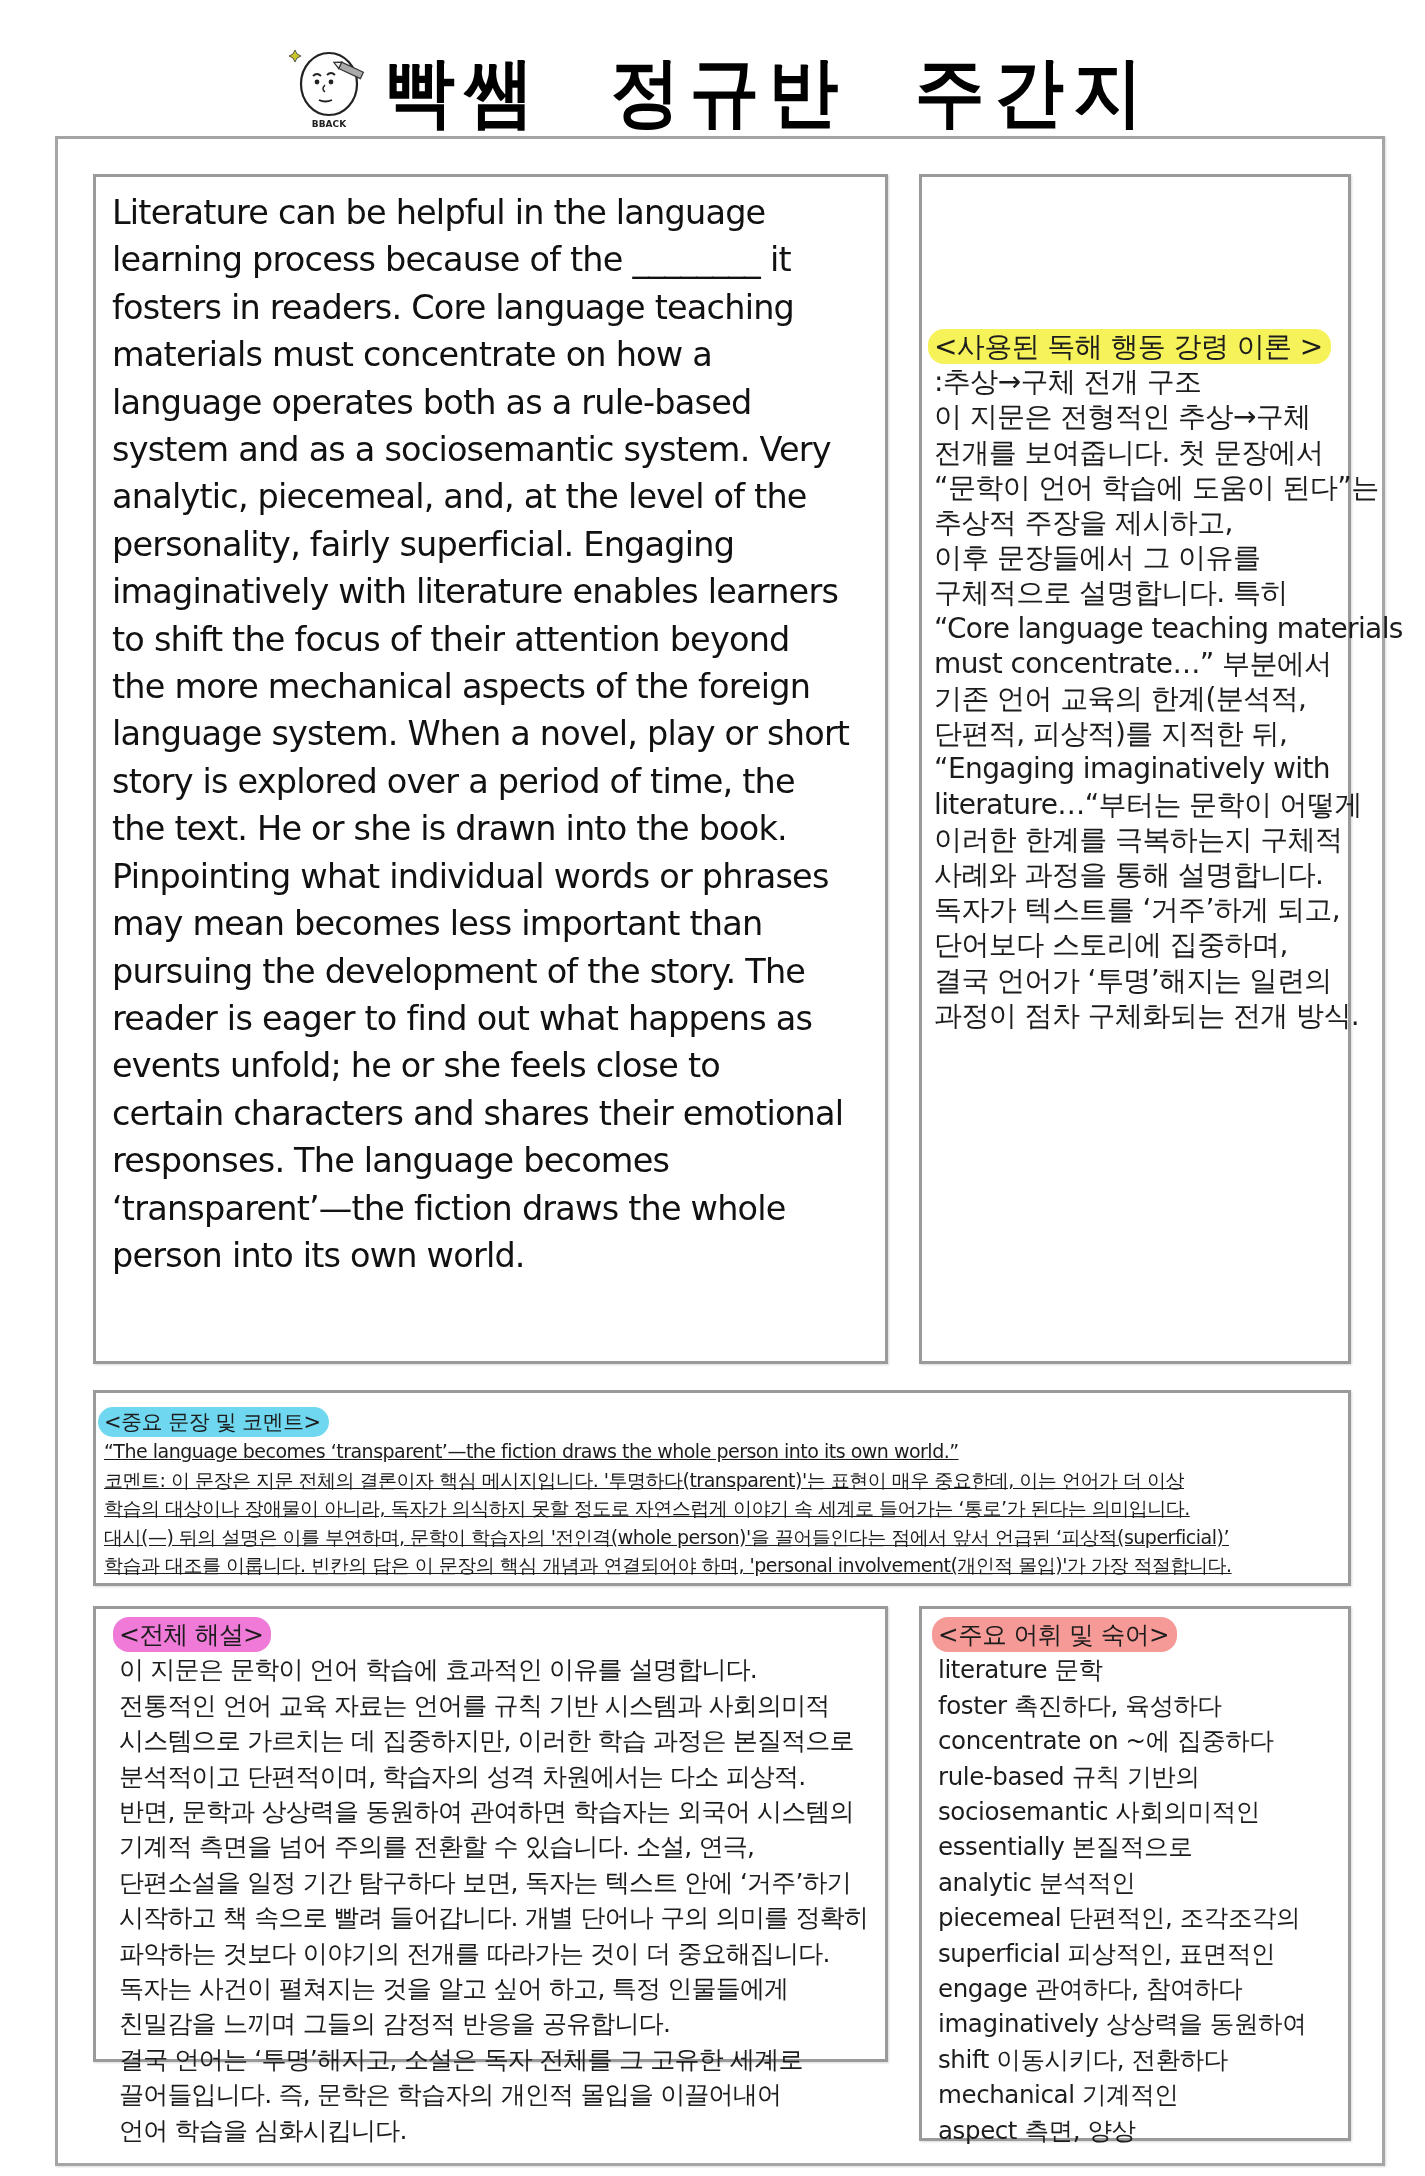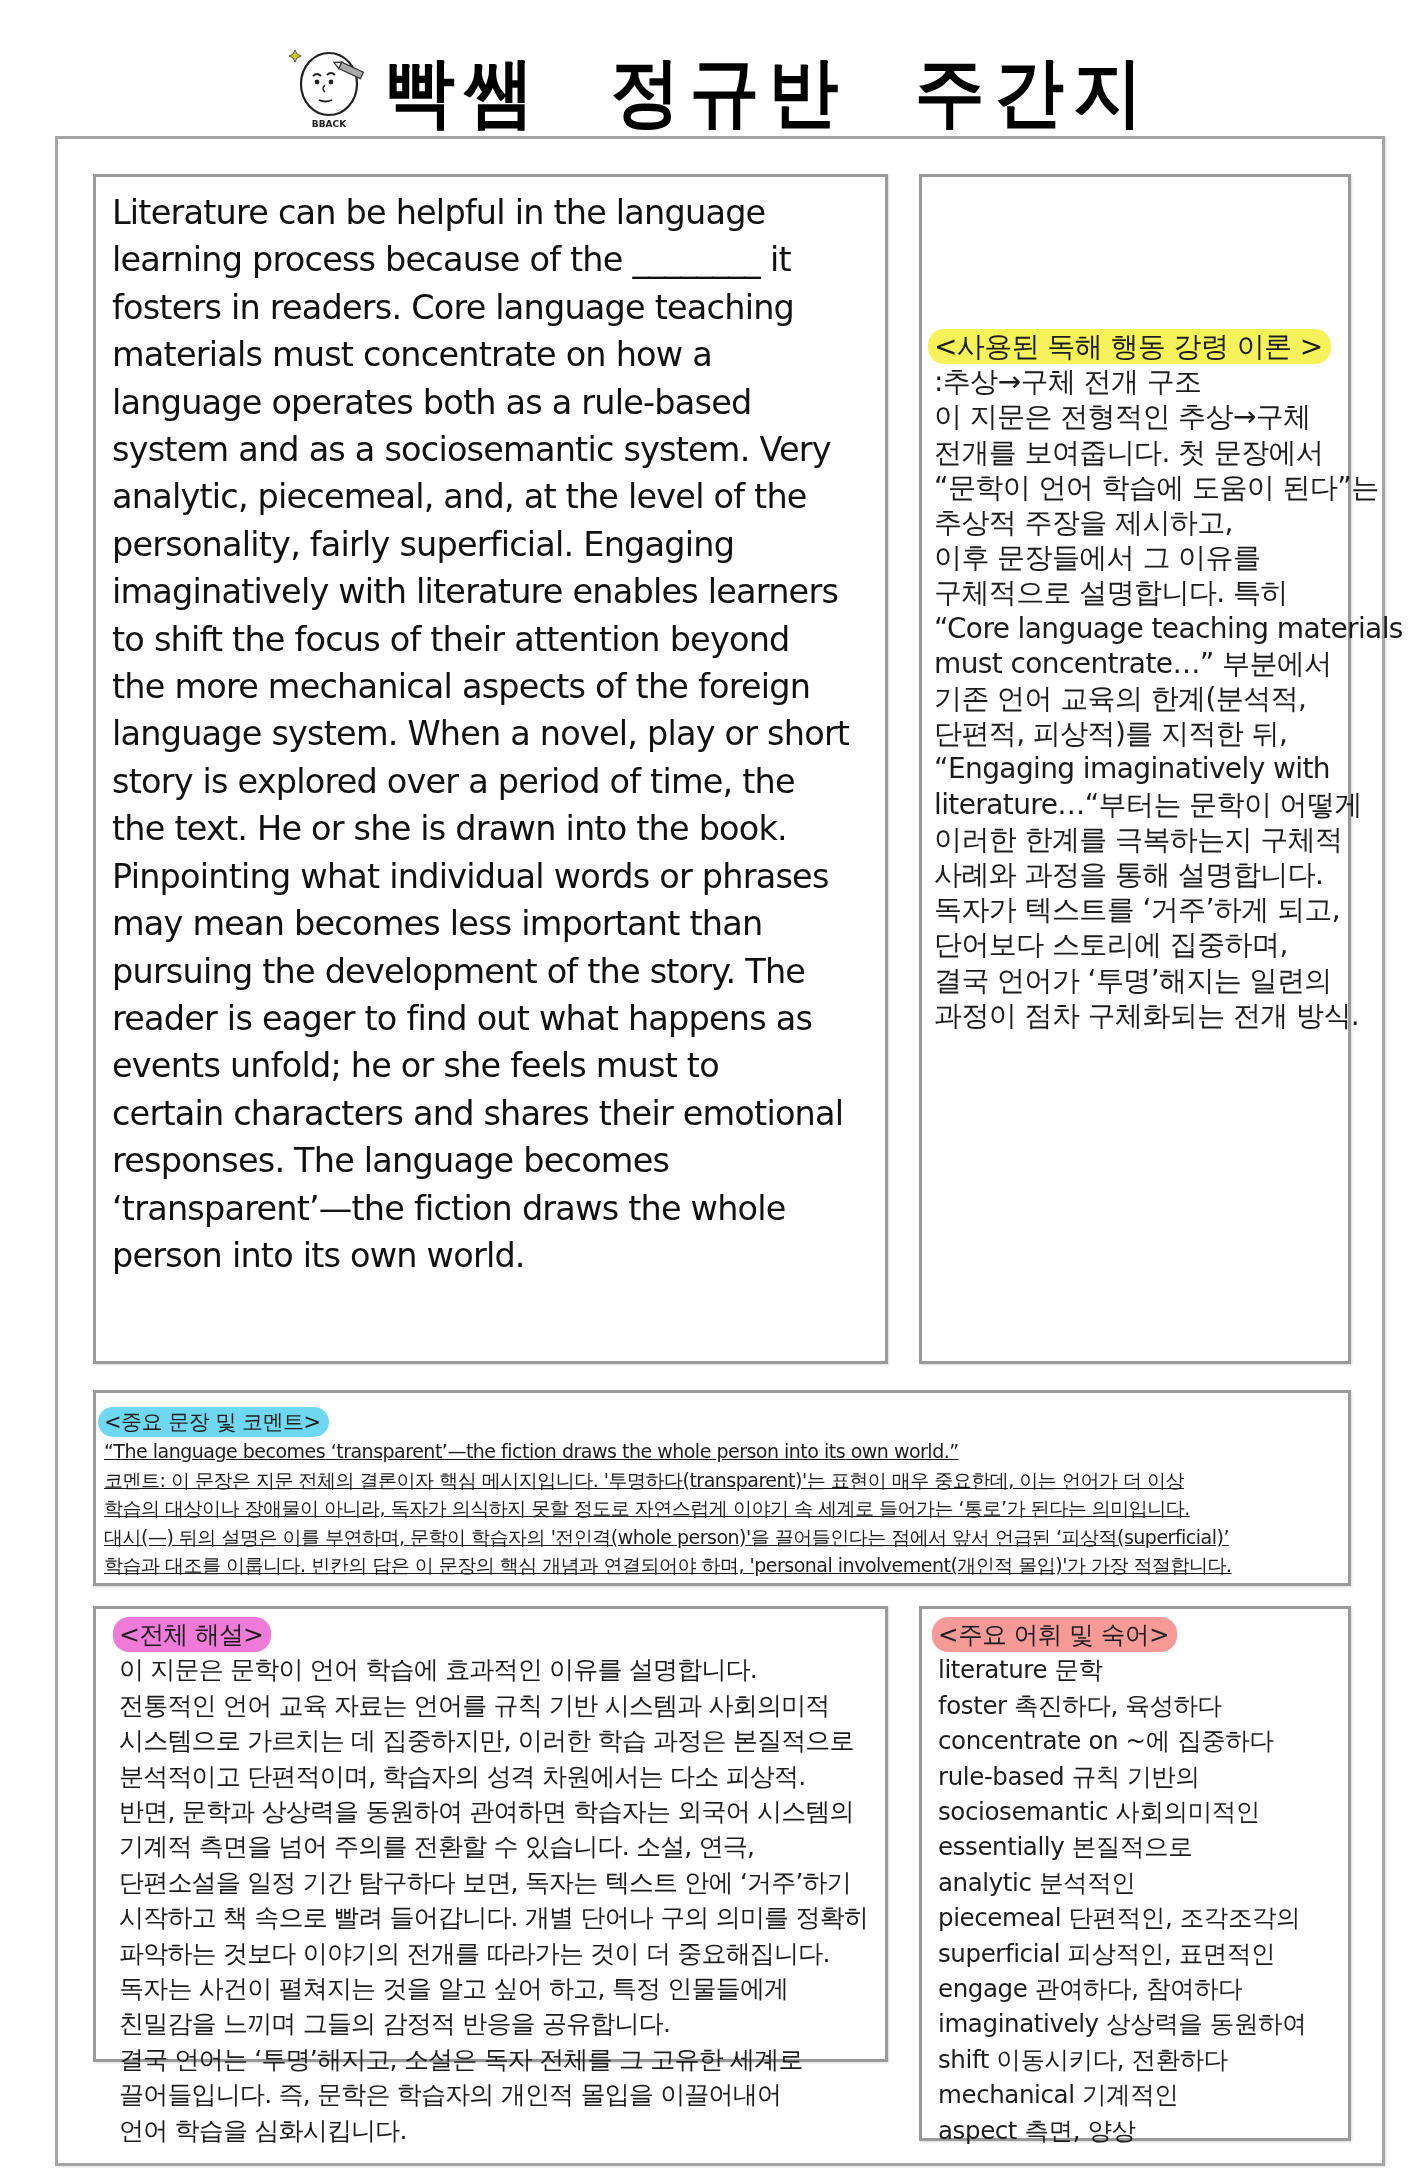--- a/index.html
+++ b/index.html
@@ -88,21 +88,21 @@
   <p>imaginatively with literature enables learners</p>
   <p>to shift the focus of their attention beyond</p>
   <p>the more mechanical aspects of the foreign</p>
   <p>language system. When a novel, play or short</p>
   <p>story is explored over a period of time, the</p>
   <p>the text. He or she is drawn into the book.</p>
   <p>Pinpointing what individual words or phrases</p>
   <p>may mean becomes less important than</p>
   <p>pursuing the development of the story. The</p>
   <p>reader is eager to find out what happens as</p>
-  <p>events unfold; he or she feels must to</p>
+  <p>events unfold; he or she feels close to</p>
   <p>certain characters and shares their emotional</p>
   <p>responses. The language becomes</p>
   <p>‘transparent’—the fiction draws the whole</p>
   <p>person into its own world.</p>
 </div>
 
 <div class="box theory">
   <div class="line"><span class="hl hl-yellow">&lt;사용된 독해 행동 강령 이론 &gt;</span></div>
   <div class="line">:추상→구체 전개 구조</div>
   <div class="line">이 지문은 전형적인 추상→구체</div>

